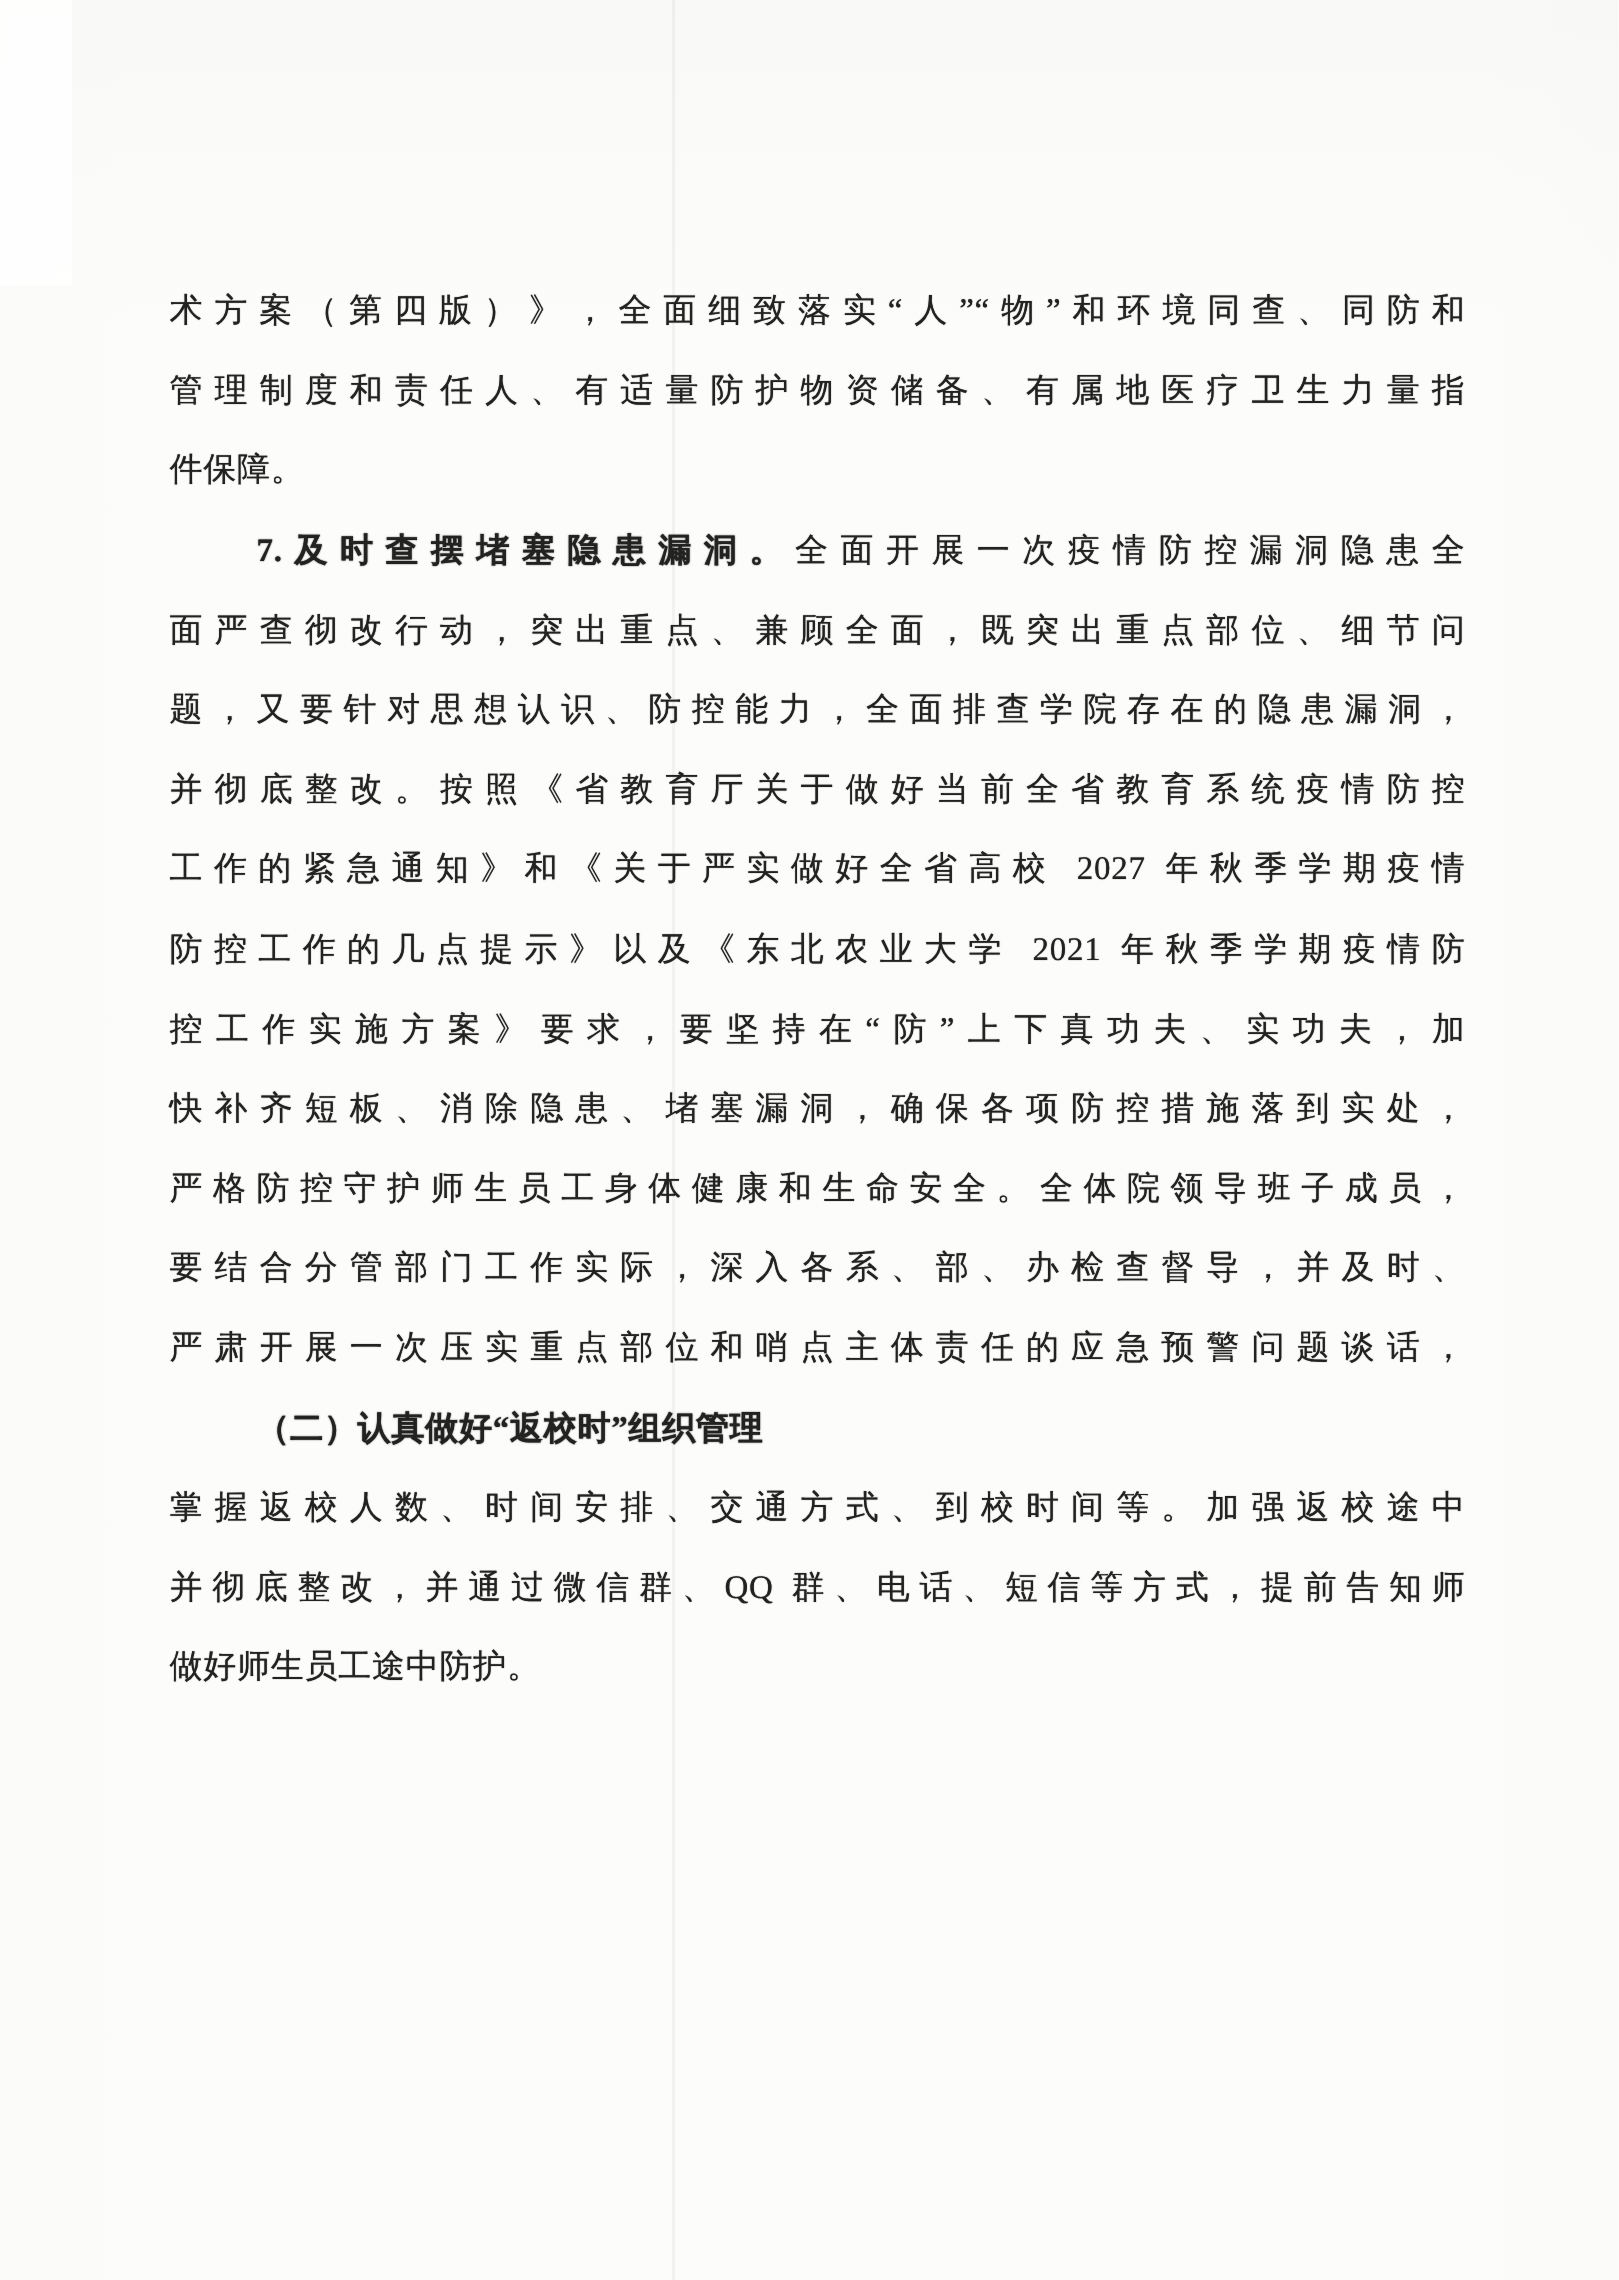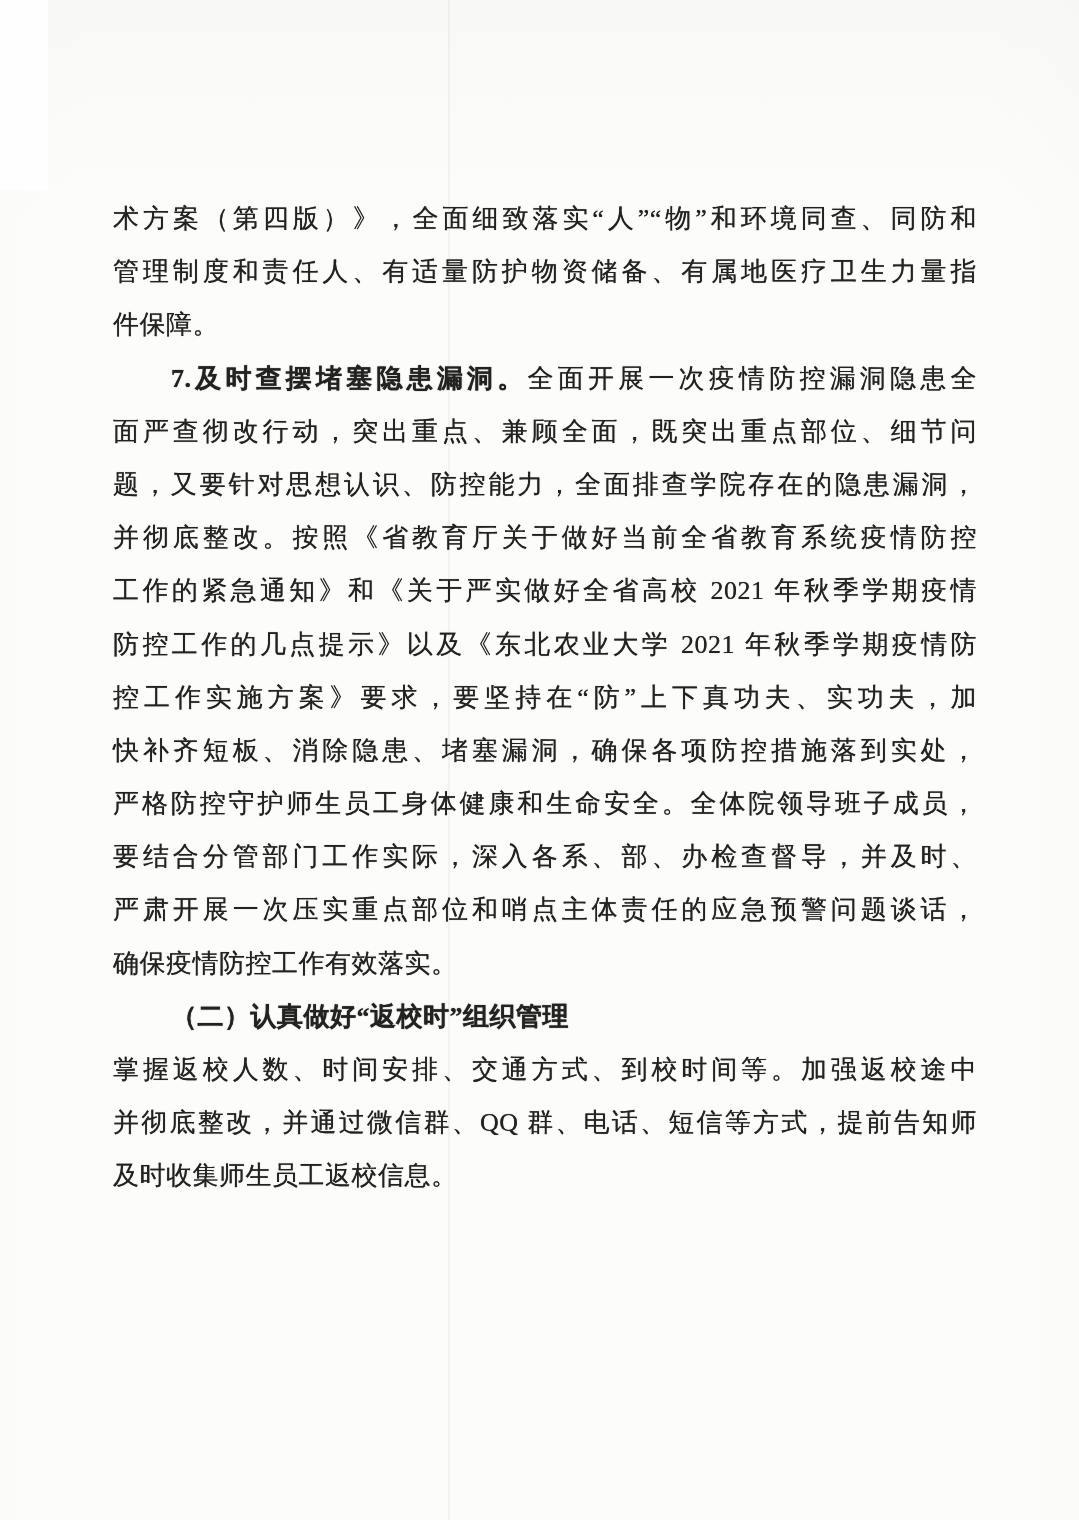--- a/index.html
+++ b/index.html
@@ -28,24 +28,24 @@
   }
   .scan-seam {
     position: absolute;
     left: 448px; top: 0;
     width: 2px; height: 1520px;
     background: rgba(160,160,160,0.10);
   }
   .textblock {
     position: absolute;
     left: 113px;
-    top: 192px;
+    top: 180px;
     width: 864px;
     color: #222220;
-    font-size: 26px;
+    font-size: 22px;
     letter-spacing: 0.5px;
     text-shadow: 0 0 0.7px rgba(40,40,40,0.85);
   }
   .line {
     box-sizing: border-box;
     width: 864px;
     height: 53.2px;
     line-height: 53.2px;
     white-space: normal;
     text-align: justify;
@@ -71,26 +71,25 @@
   <div class="corner-light"></div>
   <div class="scan-seam"></div>
   <div class="textblock">
       <div class="line"><span class="bold-part"></span><span class="regular-part">术方案（第四版）》，全面细致落实“人”“物”和环境同查、同防和</span></div>
       <div class="line"><span class="bold-part"></span><span class="regular-part">管理制度和责任人、有适量防护物资储备、有属地医疗卫生力量指</span></div>
       <div class="line no-just"><span class="bold-part"></span><span class="regular-part">件保障。</span></div>
       <div class="line indent"><span class="bold-part">7.及时查摆堵塞隐患漏洞。</span><span class="regular-part">全面开展一次疫情防控漏洞隐患全</span></div>
       <div class="line"><span class="bold-part"></span><span class="regular-part">面严查彻改行动，突出重点、兼顾全面，既突出重点部位、细节问</span></div>
       <div class="line"><span class="bold-part"></span><span class="regular-part">题，又要针对思想认识、防控能力，全面排查学院存在的隐患漏洞，</span></div>
       <div class="line"><span class="bold-part"></span><span class="regular-part">并彻底整改。按照《省教育厅关于做好当前全省教育系统疫情防控</span></div>
-      <div class="line"><span class="bold-part"></span><span class="regular-part">工作的紧急通知》和《关于严实做好全省高校 2021 年秋季学期疫情</span></div>
+      <div class="line"><span class="bold-part"></span><span class="regular-part">工作的紧急通知》和《关于严实做好全省高校 2027 年秋季学期疫情</span></div>
       <div class="line"><span class="bold-part"></span><span class="regular-part">防控工作的几点提示》以及《东北农业大学 2021 年秋季学期疫情防</span></div>
       <div class="line"><span class="bold-part"></span><span class="regular-part">控工作实施方案》要求，要坚持在“防”上下真功夫、实功夫，加</span></div>
       <div class="line"><span class="bold-part"></span><span class="regular-part">快补齐短板、消除隐患、堵塞漏洞，确保各项防控措施落到实处，</span></div>
       <div class="line"><span class="bold-part"></span><span class="regular-part">严格防控守护师生员工身体健康和生命安全。全体院领导班子成员，</span></div>
       <div class="line"><span class="bold-part"></span><span class="regular-part">要结合分管部门工作实际，深入各系、部、办检查督导，并及时、</span></div>
       <div class="line"><span class="bold-part"></span><span class="regular-part">严肃开展一次压实重点部位和哨点主体责任的应急预警问题谈话，</span></div>
-      <div class="line no-just"><span class="bold-part"></span><span class="regular-part">确保疫情防控工作有效落实。</span></div>
       <div class="line no-just indent"><span class="bold-part">（二）认真做好“返校时”组织管理</span><span class="regular-part"></span></div>
       <div class="line"><span class="bold-part"></span><span class="regular-part">掌握返校人数、时间安排、交通方式、到校时间等。加强返校途中</span></div>
       <div class="line"><span class="bold-part"></span><span class="regular-part">并彻底整改，并通过微信群、QQ 群、电话、短信等方式，提前告知师</span></div>
-      <div class="line no-just"><span class="bold-part"></span><span class="regular-part">及时收集师生员工返校信息。</span></div>
+      <div class="line no-just"><span class="bold-part"></span><span class="regular-part">做好师生员工途中防护。</span></div>
     </div>
 </div>
 
 </body></html>

